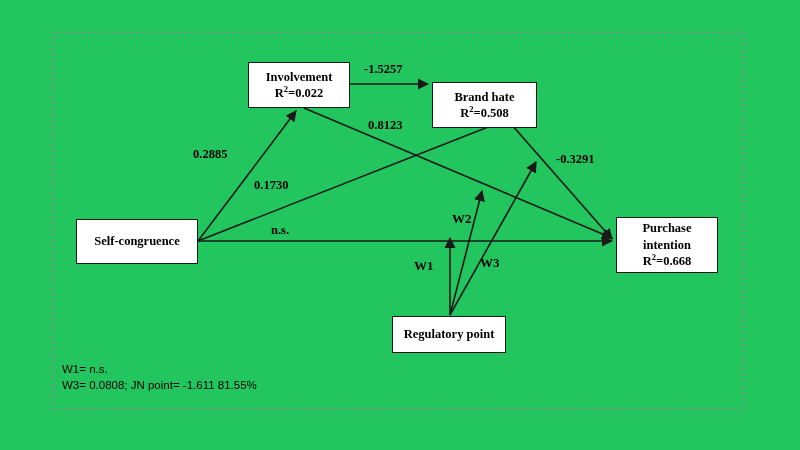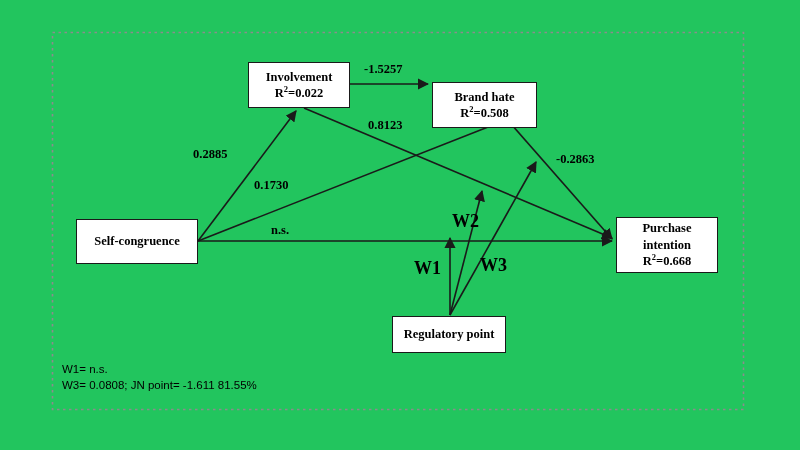--- a/index.html
+++ b/index.html
@@ -54,21 +54,21 @@
     font-size: 12.5px;
     color: #000000;
     white-space: nowrap;
     z-index: 6;
     background: transparent;
   }
   .mod-label {
     position: absolute;
     font-family: "Liberation Serif", serif;
     font-weight: bold;
-    font-size: 18px;
+    font-size: 13px;
     color: #000000;
     white-space: nowrap;
     z-index: 6;
   }
   #legend {
     position: absolute;
     left: 62px;
     top: 361px;
     font-family: "Liberation Sans", sans-serif;
     font-size: 11.5px;
@@ -145,21 +145,21 @@
   </div>
 
   <div class="path-label" style="left:364px; top:62px;">-1.5257</div>
 
   <div class="path-label" style="left:193px; top:147px;">0.2885</div>
 
   <div class="path-label" style="left:254px; top:178px;">0.1730</div>
 
   <div class="path-label" style="left:368px; top:118px;">0.8123</div>
 
-  <div class="path-label" style="left:556px; top:152px;">-0.2863</div>
+  <div class="path-label" style="left:556px; top:152px;">-0.3291</div>
 
   <div class="path-label" style="left:271px; top:223px;">n.s.</div>
 
   <div class="mod-label" style="left:414px; top:258px;">W1</div>
 
   <div class="mod-label" style="left:452px; top:211px;">W2</div>
 
   <div class="mod-label" style="left:480px; top:255px;text-align:right;">W3</div>
 
   <div id="legend">

